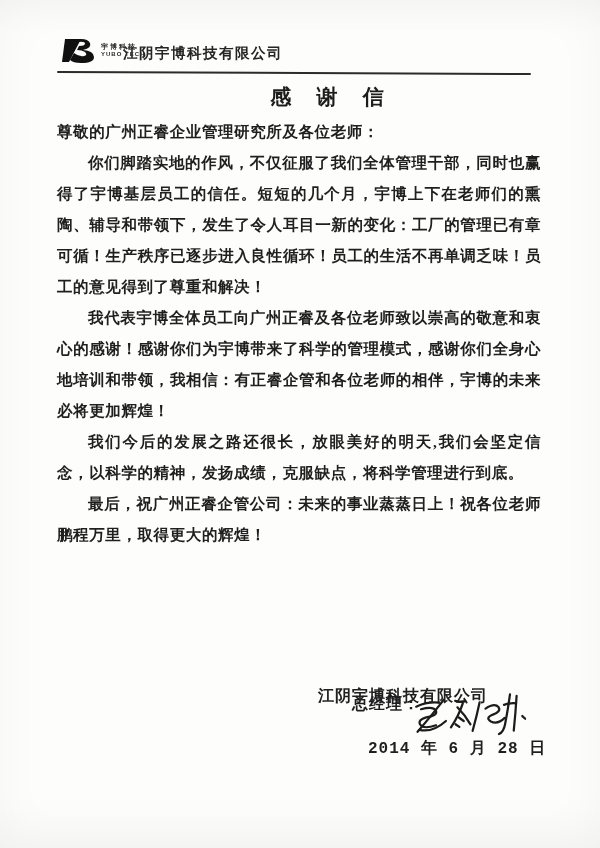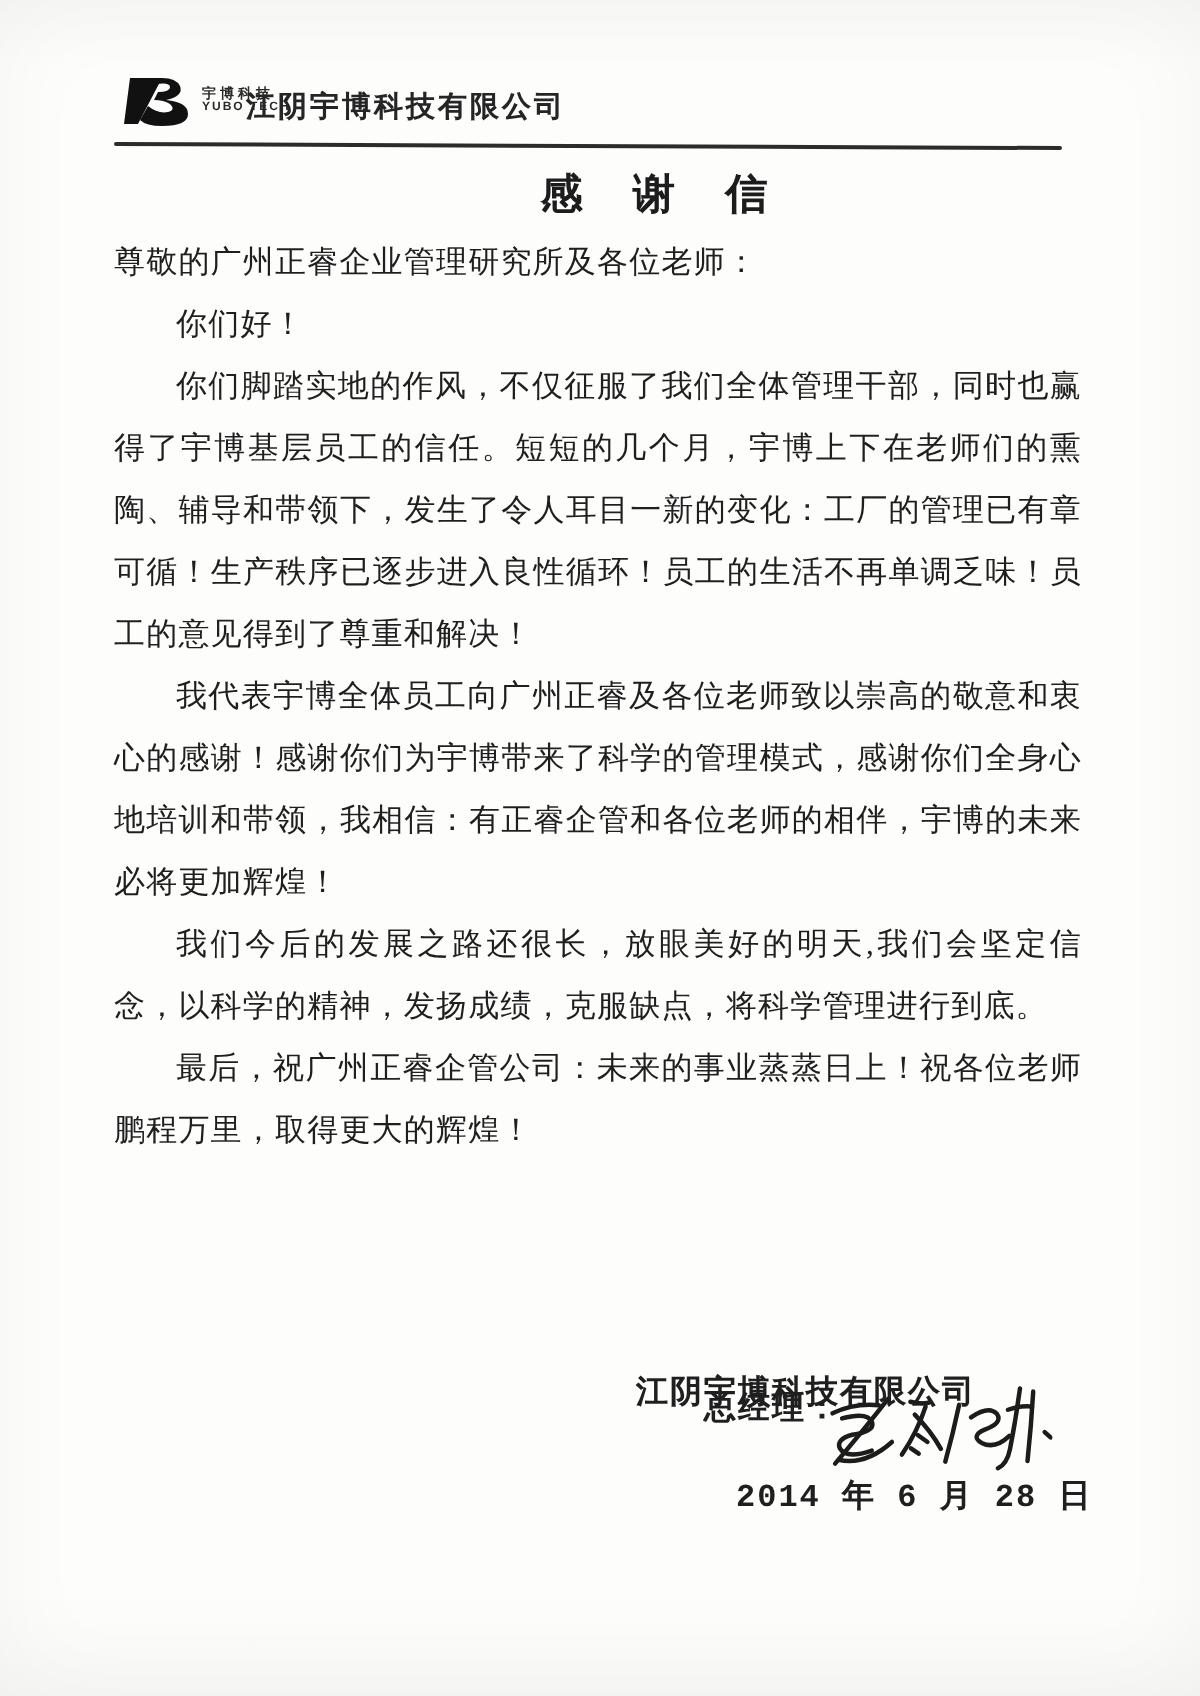--- a/index.html
+++ b/index.html
@@ -39,21 +39,21 @@
   .title {
     position: absolute; left: 0; top: 83px; width: 100%;
     text-align: center; transform: translateX(32px);
     font-size: 21px; font-weight: 700; letter-spacing: 10px; color:#1c1c1c;
     margin: 0;
   }
 
   
   .content {
     position: absolute; left: 57px; top: 116px; width: 484px;
-    font-size: 15.5px; font-weight: 400; line-height: 31px;
+    font-size: 15.5px; font-weight: 700; line-height: 31px;
     letter-spacing: 0.6px; text-align: justify;
   }
   .content p { margin: 0; }
   .content p.indent { text-indent: 2em; }
 
   
   .closing-company {
     position: absolute; left: 318px; top: 686px;
     font-size: 16px; font-weight: 600; letter-spacing: 1px;
   }
@@ -87,21 +87,20 @@
       <span class="en">YUBO TECH</span>
     </div>
   </div>
   <div class="header-company">江阴宇博科技有限公司</div>
   <div class="header-rule"></div>
 
   <h1 class="title">感 谢 信</h1>
 
   <main class="content">
     <p>尊敬的广州正睿企业管理研究所及各位老师：</p>
-    <p class="indent">你们好！</p>
     <p class="indent">你们脚踏实地的作风，不仅征服了我们全体管理干部，同时也赢得了宇博基层员工的信任。短短的几个月，宇博上下在老师们的熏陶、辅导和带领下，发生了令人耳目一新的变化：工厂的管理已有章可循！生产秩序已逐步进入良性循环！员工的生活不再单调乏味！员工的意见得到了尊重和解决！</p>
     <p class="indent">我代表宇博全体员工向广州正睿及各位老师致以崇高的敬意和衷心的感谢！感谢你们为宇博带来了科学的管理模式，感谢你们全身心地培训和带领，我相信：有正睿企管和各位老师的相伴，宇博的未来必将更加辉煌！</p>
     <p class="indent">我们今后的发展之路还很长，放眼美好的明天,我们会坚定信念，以科学的精神，发扬成绩，克服缺点，将科学管理进行到底。</p>
     <p class="indent">最后，祝广州正睿企管公司：未来的事业蒸蒸日上！祝各位老师鹏程万里，取得更大的辉煌！</p>
   </main>
 
   <div class="closing-company">江阴宇博科技有限公司</div>
 
   <div class="signer-line">总经理：</div>
 

